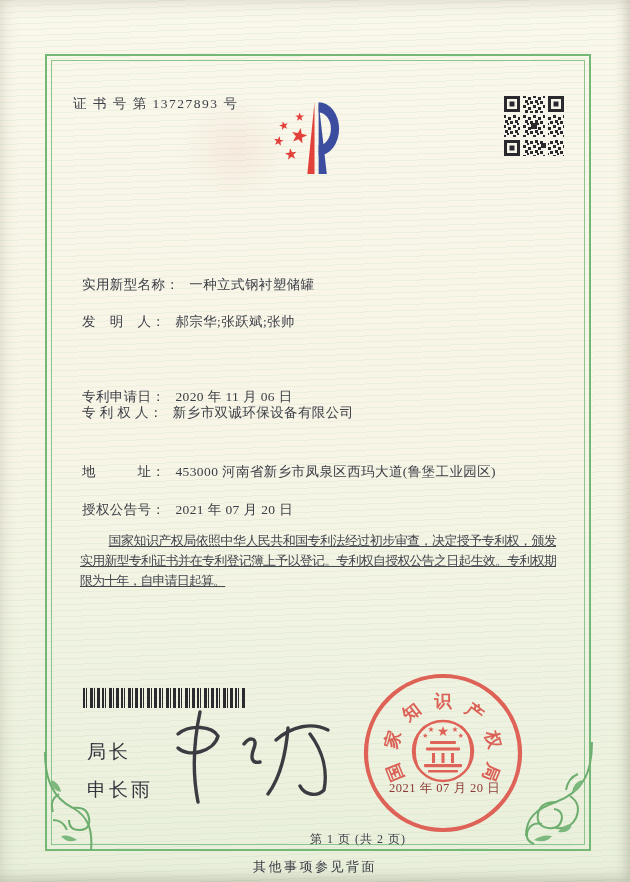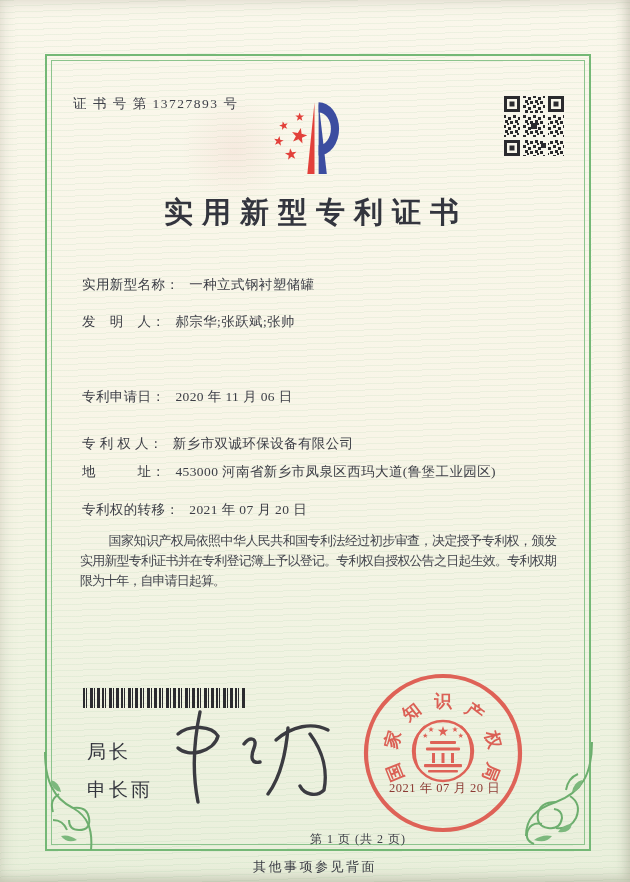--- a/index.html
+++ b/index.html
@@ -16,21 +16,21 @@
     border:2.5px solid #74b876;}
   .frame-inner{position:absolute;left:4px;top:4px;right:4px;bottom:4px;
     border:1px solid #8cc48d;}
   .cert-no{position:absolute;left:73px;top:95px;font-size:13.5px;letter-spacing:1.5px;color:#3f414a;}
   .title{position:absolute;left:45px;width:542px;top:193px;text-align:center;
     font-size:29px;font-weight:bold;letter-spacing:9px;color:#33353e;}
   .row{position:absolute;left:82px;right:45px;font-size:13.5px;color:#3c3e46;letter-spacing:.4px;white-space:nowrap;}
   .flabel{margin-right:10px;}
   .grp2{position:absolute;left:240px;top:0;}
   .paras{position:absolute;left:80px;top:531px;width:476px;
-    font-size:13px;line-height:19.8px;letter-spacing:-0.9px;color:#44464e;text-align:justify;}
+    font-size:13px;line-height:19.8px;letter-spacing:-0.9px;color:#44464e;text-align:justify;text-decoration:underline;}
   .paras p{margin:0;text-indent:2.2em;}
   .barcode{position:absolute;left:83px;top:688px;width:163px;height:20px;
     background:repeating-linear-gradient(90deg,
       #2b2b2f 0 2px, rgba(0,0,0,0) 2px 3px,
       #2b2b2f 3px 4px, rgba(0,0,0,0) 4px 7px,
       #2b2b2f 7px 10px, rgba(0,0,0,0) 10px 11px,
       #2b2b2f 11px 12px, rgba(0,0,0,0) 12px 14px,
       #2b2b2f 14px 17px, rgba(0,0,0,0) 17px 19px);}
   .signer{position:absolute;left:87px;top:739px;font-size:19px;letter-spacing:3px;color:#33353d;}
   .signer div{margin-bottom:12px;}
@@ -105,39 +105,38 @@
       <rect x="48" y="4" width="10" height="10"></rect>
       <rect x="4" y="48" width="10" height="10"></rect>
     </g>
     <g fill="#2a2a2e">
       <rect x="6.5" y="6.5" width="5" height="5"></rect>
       <rect x="50.5" y="6.5" width="5" height="5"></rect>
       <rect x="6.5" y="50.5" width="5" height="5"></rect>
     </g>
   </svg>
 
-  <div class="title">实用新型专利证书</div>
 
   <div class="row" style="top:276px">
     <span class="flabel">实用新型名称：</span><span class="fvalue">一种立式钢衬塑储罐</span>
   </div>
   <div class="row" style="top:313px">
     <span class="flabel">发　明　人：</span><span class="fvalue">郝宗华;张跃斌;张帅</span>
   </div>
   <div class="row" style="top:388px">
     <span class="flabel">专利申请日：</span><span class="fvalue">2020 年 11 月 06 日</span>
   </div>
-  <div class="row" style="top:435px">
+  <div class="row" style="top:404px">
     <span class="flabel">专 利 权 人：</span><span class="fvalue">新乡市双诚环保设备有限公司</span>
   </div>
   <div class="row" style="top:463px">
     <span class="flabel">地　　　址：</span><span class="fvalue">453000 河南省新乡市凤泉区西玛大道(鲁堡工业园区)</span>
   </div>
   <div class="row" style="top:501px">
-    <span class="flabel">专利权的转移：</span><span class="fvalue">2021 年 07 月 20 日</span>
+    <span class="flabel">授权公告号：</span><span class="fvalue">2021 年 07 月 20 日</span>
   </div>
 
   <div class="paras">
     <p>国家知识产权局依照中华人民共和国专利法经过初步审查，决定授予专利权，颁发实用新型专利证书并在专利登记簿上予以登记。专利权自授权公告之日起生效。专利权期限为十年，自申请日起算。</p>
   </div>
 
   <div class="barcode"></div>
 
   <div class="signer">
     <div>局长</div>

